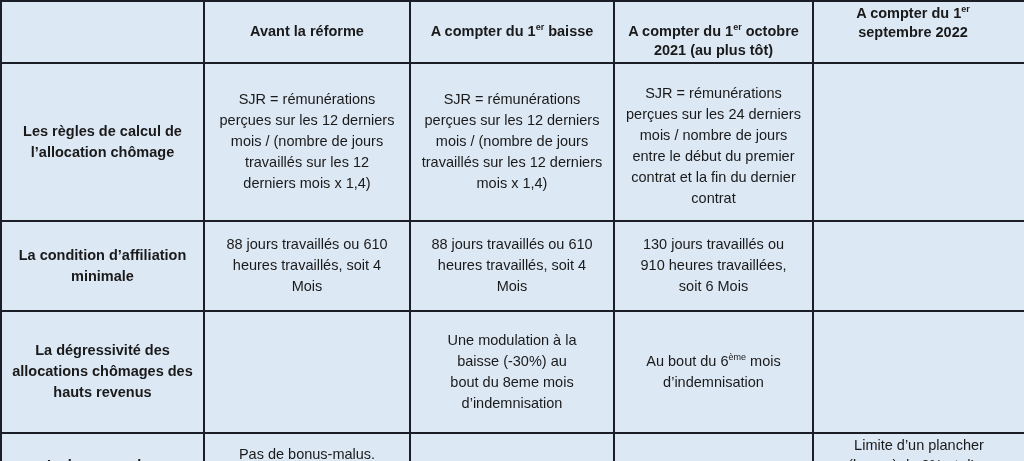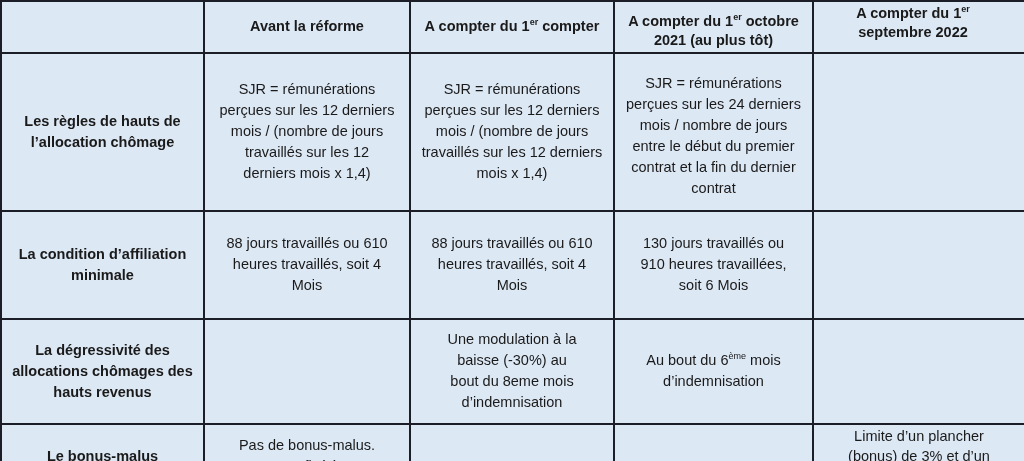--- a/index.html
+++ b/index.html
@@ -35,41 +35,41 @@
     <col style="width:203px">
     <col style="width:206px">
     <col style="width:204px">
     <col style="width:199px">
     <col style="width:212px">
   </colgroup>
   <thead>
     <tr style="height:31px">
       <th></th>
       <th>Avant la réforme</th>
-      <th><span>A compter du 1</span><sup>er</sup><span> compter</span></th>
-      <th style="vertical-align:top;padding-top:10px;line-height:1.3"><span>A compter du 1</span><sup>er</sup><span> octobre 2021 (au plus tôt)</span></th>
+      <th><span>A compter du 1</span><sup>er</sup><span> baisse</span></th>
+      <th style="vertical-align:top;padding-top:20px;line-height:1.3"><span>A compter du 1</span><sup>er</sup><span> octobre 2021 (au plus tôt)</span></th>
       <th style="vertical-align:top;padding-top:2px;line-height:1.3;padding-left:18px;padding-right:30px"><span>A compter du 1</span><sup>er</sup><span> septembre 2022</span></th>
     </tr>
   </thead>
   <tbody>
     <tr style="height:158px">
-      <td class="rowhead" style="padding:0 18px">Les règles de hauts de l’allocation chômage</td>
+      <td class="rowhead" style="padding:0 18px">Les règles de calcul de l’allocation chômage</td>
       <td style="padding:0 12px">SJR = rémunérations perçues sur les 12 derniers mois / (nombre de jours travaillés sur les 12 derniers mois x 1,4)</td>
       <td style="padding:0 10px">SJR = rémunérations perçues sur les 12 derniers mois / (nombre de jours travaillés sur les 12 derniers mois x 1,4)</td>
       <td class="top" style="padding:8px 10px 0 10px">SJR = rémunérations perçues sur les 24 derniers mois / nombre de jours entre le début du premier contrat et la fin du dernier contrat</td>
       <td></td>
     </tr>
-    <tr style="height:108px">
+    <tr style="height:90px">
       <td class="rowhead">La condition d’affiliation minimale</td>
       <td style="padding:0 14px">88 jours travaillés ou 610 heures travaillés, soit 4 Mois</td>
       <td style="padding:0 14px">88 jours travaillés ou 610 heures travaillés, soit 4 Mois</td>
       <td style="padding:1px 22px">130 jours travaillés ou 910 heures travaillées, soit 6 Mois</td>
       <td></td>
     </tr>
-    <tr style="height:105px">
+    <tr style="height:122px">
       <td class="rowhead" style="padding:0 6px">La dégressivité des allocations chômages des hauts revenus</td>
       <td></td>
       <td style="padding:0 32px">Une modulation à la baisse (-30%) au bout du 8eme mois d’indemnisation</td>
       <td style="padding:0 20px"><span>Au bout du 6</span><sup>ème</sup><span> mois d’indemnisation</span></td>
       <td></td>
     </tr>
     <tr style="height:65px">
       <td class="rowhead">Le bonus-malus</td>
       <td style="padding:0 24px">Pas de bonus-malus. Le taux est fixé à 4,05%</td>
       <td></td>

